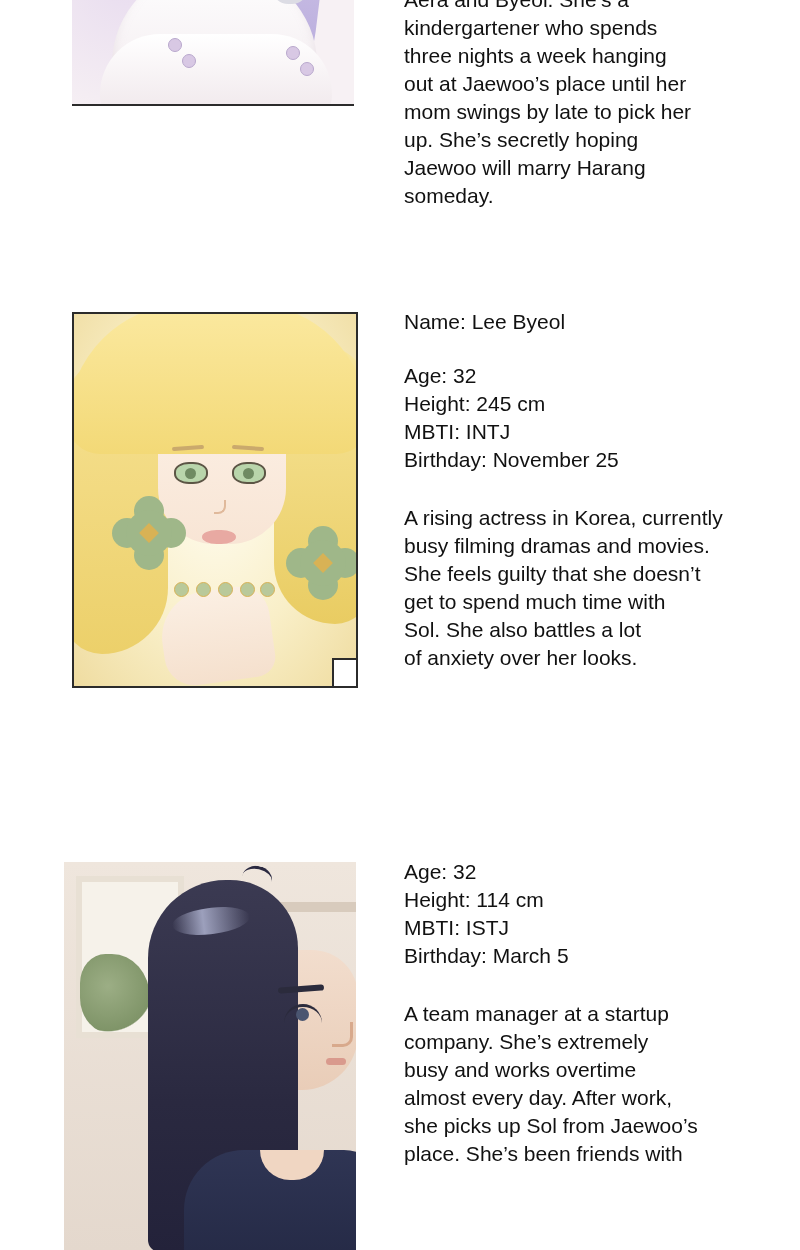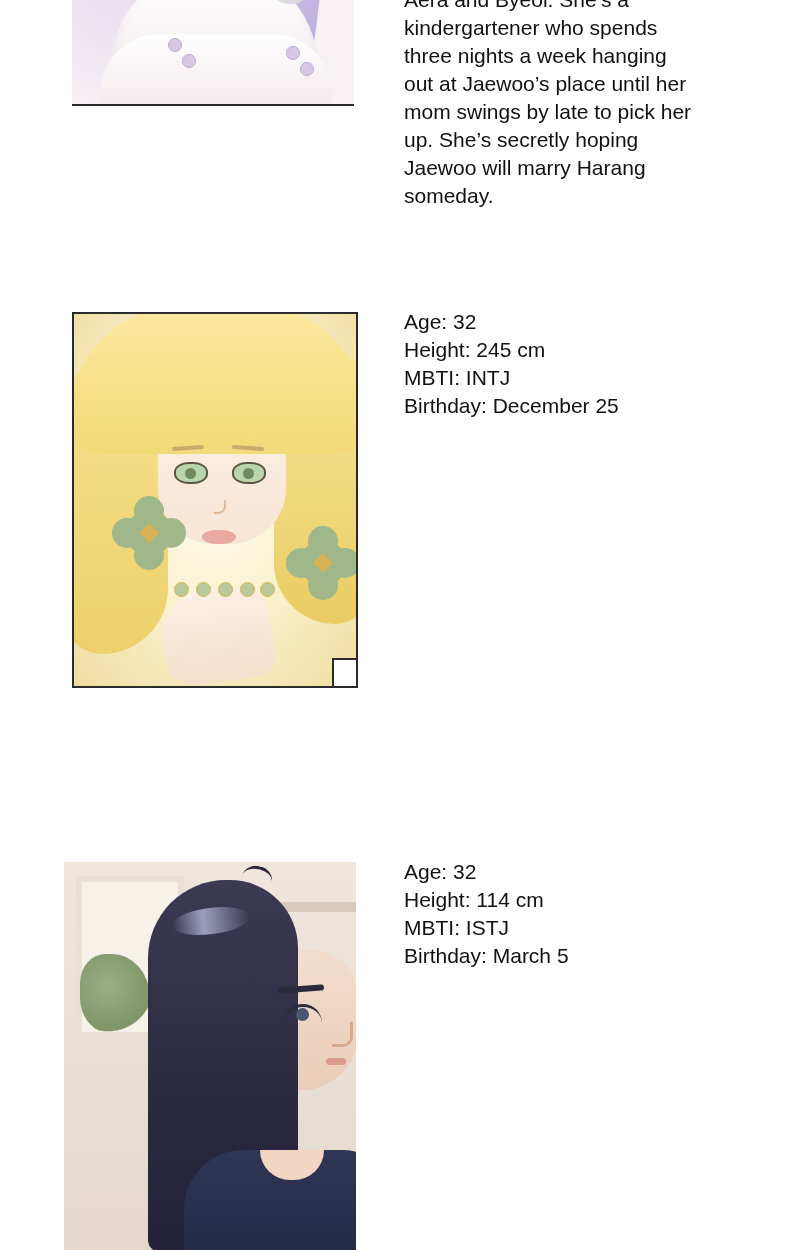--- a/index.html
+++ b/index.html
@@ -431,26 +431,33 @@
       <i style="left:0px"></i>
       <i style="left:22px"></i>
       <i style="left:44px"></i>
       <i style="left:66px"></i>
       <i style="left:86px"></i>
     </div>
     <div class="a2-notch"></div>
   </div>
 
   <div class="textcol" style="left:404px; top:308px;">
+    <p class="namae">Name: Lee Byeol</p>
     <p class="stats">
       <span>Age: 32</span><br>
       <span>Height: 245 cm</span><br>
       <span>MBTI: INTJ</span><br>
-      <span>Birthday: December 25</span>
+      <span>Birthday: November 25</span>
     </p>
+    <p class="desc" style="white-space: pre-line;">A rising actress in Korea, currently
+busy filming dramas and movies.
+She feels guilty that she doesn’t
+get to spend much time with
+Sol. She also battles a lot
+of anxiety over her looks.</p>
   </div>
 
   <div class="art art3">
     <div class="a3-bg"></div>
     <div class="a3-window"></div>
     <div class="a3-shelf"></div>
     <div class="a3-plant"></div>
     <div class="a3-face"></div>
     <div class="a3-hair"></div>
     <div class="a3-hair-shine"></div>
@@ -464,15 +471,21 @@
     <div class="a3-collar"></div>
   </div>
 
   <div class="textcol" style="left:404px; top:858px;">
     <p class="stats">
       <span>Age: 32</span><br>
       <span>Height: 114 cm</span><br>
       <span>MBTI: ISTJ</span><br>
       <span>Birthday: March 5</span>
     </p>
+    <p class="desc" style="white-space: pre-line;">A team manager at a startup
+company. She’s extremely
+busy and works overtime
+almost every day. After work,
+she picks up Sol from Jaewoo’s
+place. She’s been friends with</p>
   </div>
 
 </div>
 
 </body></html>

